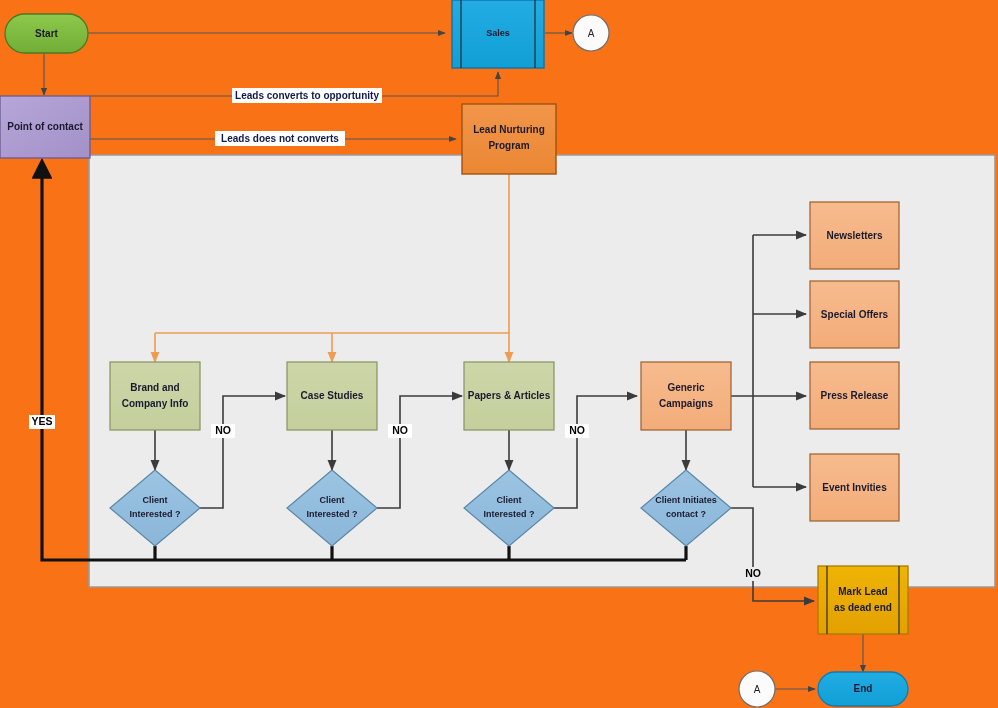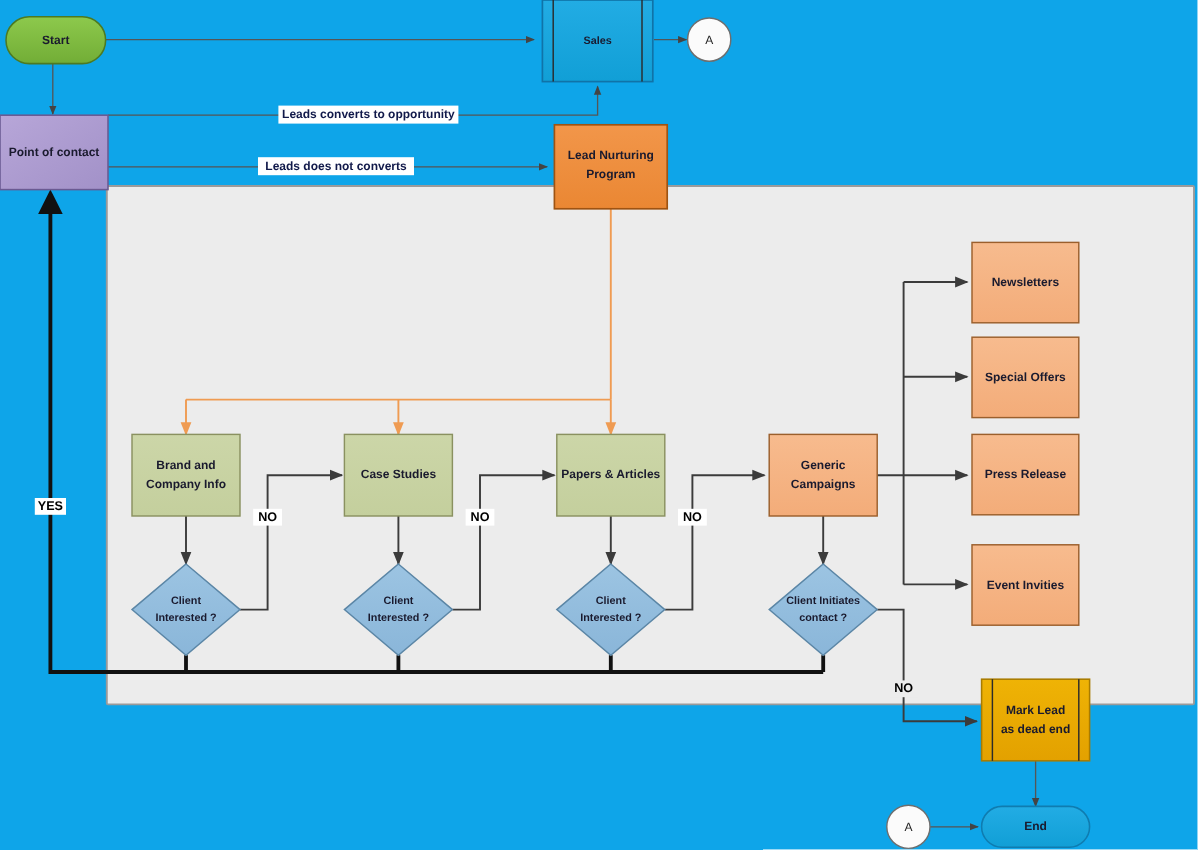--- a/index.html
+++ b/index.html
@@ -10,21 +10,21 @@
   body {
     font-family: "Liberation Sans", sans-serif;
     width: 998px;
     height: 708px;
     overflow: hidden;
   }
   #diagram-root {
     position: relative;
     width: 998px;
     height: 708px;
-    background: #0ea5e9;
+    background: #f97316;
   }
   svg.flow {
     display: block;
     width: 998px;
     height: 708px;
   }
   .node-label {
     font-family: "Liberation Sans", sans-serif;
     font-weight: bold;
     text-anchor: middle;

